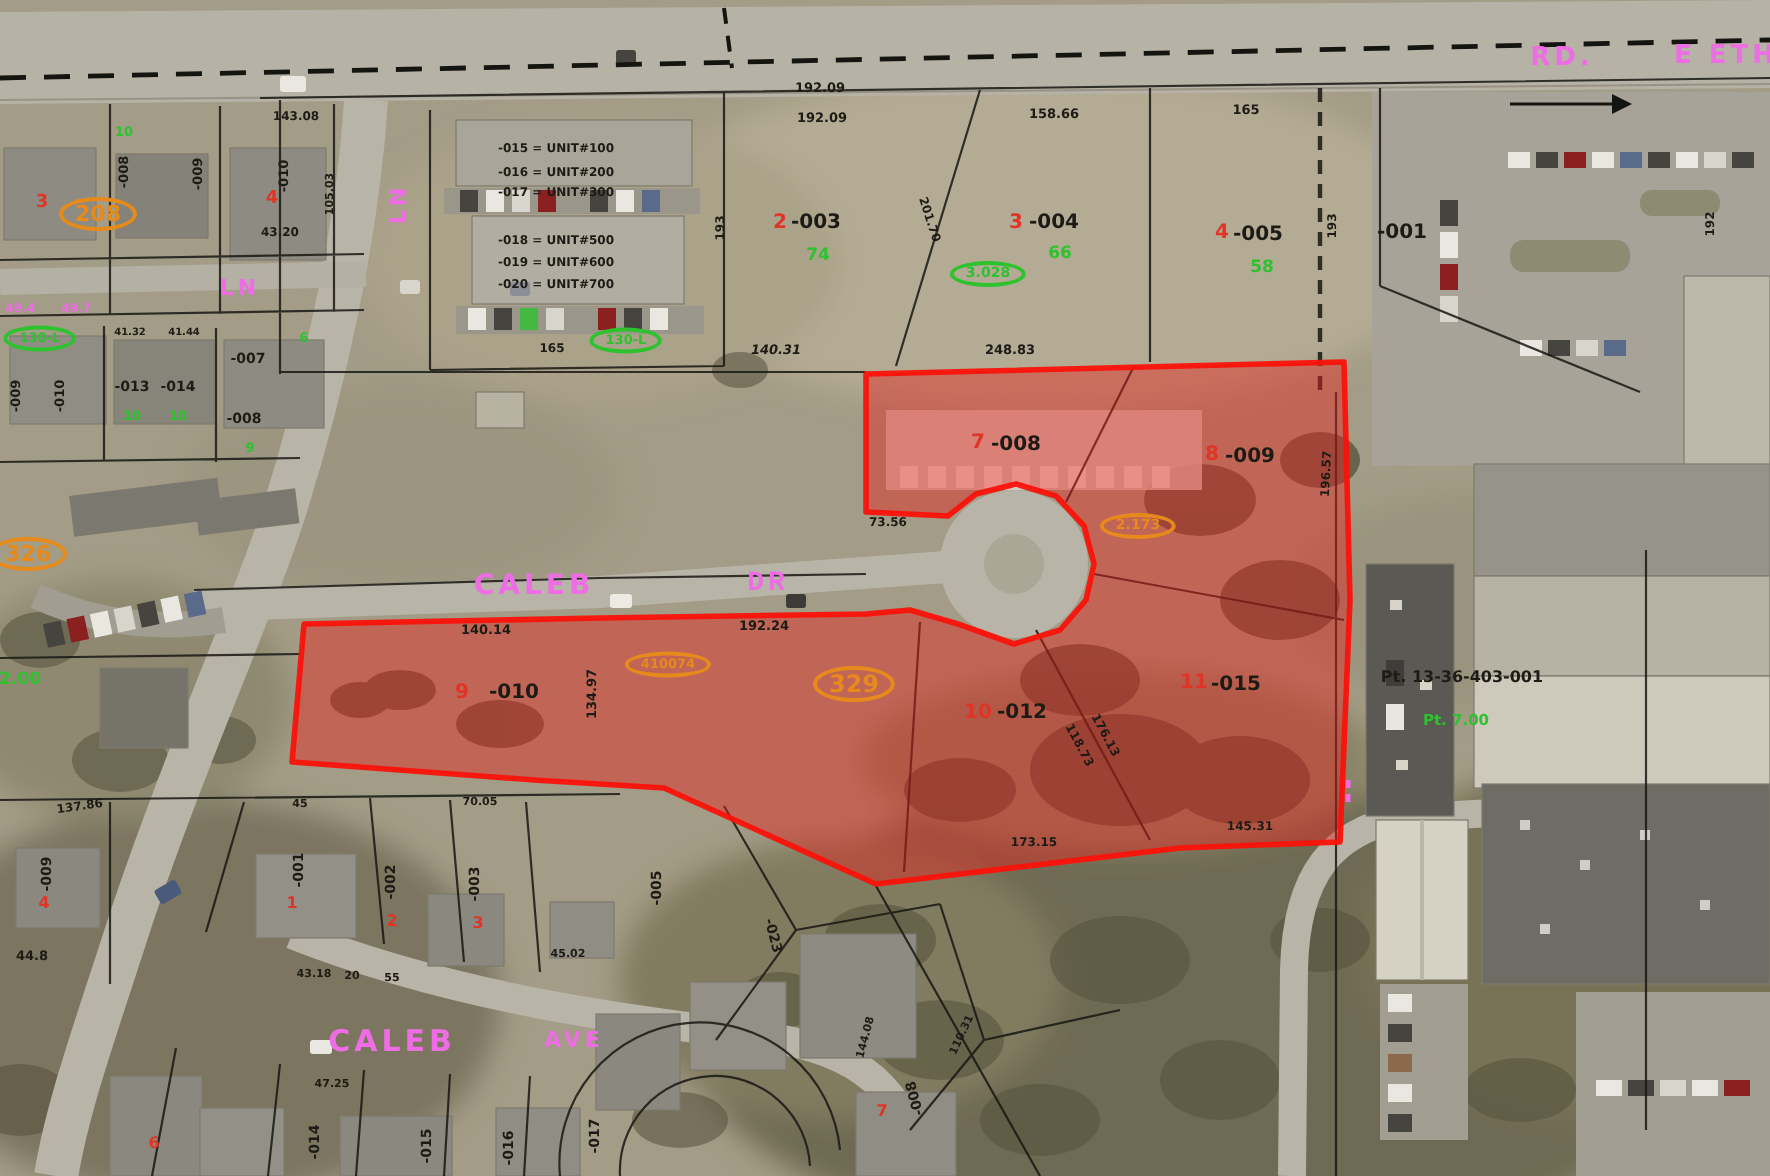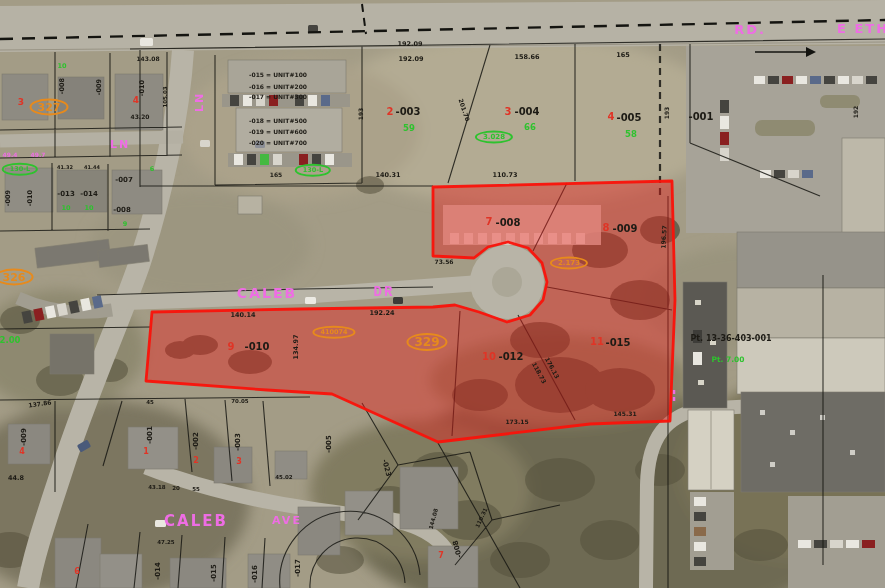--- a/index.html
+++ b/index.html
@@ -287,21 +287,21 @@
       <polygon points="660,44 885,39 885,200 660,196" fill="rgba(0,0,0,0)"></polygon>
       <polygon points="668,196 885,205 885,588 668,588" fill="rgba(0,0,0,0)"></polygon>
     </g>
   </svg>
 
   <div id="labels">
       <div class="map-label c-magenta street" style="left: 267px; top: 293px; font-size: 14px; transform: translate(-50%, -50%); text-align: right;">CALEB</div>
       <div class="map-label c-magenta street" style="left: 384px; top: 292px; font-size: 14px; transform: translate(-50%, -50%); font-family: Liberation Mono, monospace;">DR</div>
       <div class="map-label c-magenta street" style="left: 196px; top: 521px; font-size: 15px; transform: translate(-50%, -50%);">CALEB</div>
       <div class="map-label c-magenta street" style="left: 287px; top: 520px; font-size: 11px; transform: translate(-50%, -50%);">AVE</div>
-      <div class="map-label c-magenta street" style="left: 750px; top: 29px; font-size: 13px; transform: translate(-50%, -50%);">RD.</div>
+      <div class="map-label c-magenta street" style="left: 781px; top: 29px; font-size: 13px; transform: translate(-50%, -50%);">RD.</div>
       <div class="map-label c-magenta street" style="left: 863px; top: 28px; font-size: 13px; transform: translate(-50%, -50%);">E ETH</div>
       <div class="map-label c-magenta street" style="left: 120px; top: 144px; font-size: 11px; transform: translate(-50%, -50%);">LN</div>
       <div class="map-label c-magenta street" style="left: 199px; top: 102px; font-size: 11px; transform: translate(-50%, -50%) rotate(-90deg);">LN</div>
       <div class="map-label c-black" style="left: 408px; top: 112px; font-size: 10px; transform: translate(-50%, -50%);">-003</div>
       <div class="map-label c-black" style="left: 527px; top: 112px; font-size: 10px; transform: translate(-50%, -50%);">-004</div>
       <div class="map-label c-black" style="left: 629px; top: 118px; font-size: 10px; transform: translate(-50%, -50%);">-005</div>
       <div class="map-label c-black" style="left: 701px; top: 117px; font-size: 10px; transform: translate(-50%, -50%);">-001</div>
       <div class="map-label c-black" style="left: 508px; top: 223px; font-size: 10px; transform: translate(-50%, -50%);">-008</div>
       <div class="map-label c-black" style="left: 625px; top: 229px; font-size: 10px; transform: translate(-50%, -50%);">-009</div>
       <div class="map-label c-black" style="left: 257px; top: 347px; font-size: 10px; transform: translate(-50%, -50%);">-010</div>
@@ -337,50 +337,50 @@
       <div class="map-label c-red" style="left: 489px; top: 357px; font-size: 10px; transform: translate(-50%, -50%);">10</div>
       <div class="map-label c-red" style="left: 597px; top: 342px; font-size: 10px; transform: translate(-50%, -50%);">11</div>
       <div class="map-label c-red" style="left: 21px; top: 102px; font-size: 9px; transform: translate(-50%, -50%);">3</div>
       <div class="map-label c-red" style="left: 136px; top: 100px; font-size: 9px; transform: translate(-50%, -50%);">4</div>
       <div class="map-label c-red" style="left: 146px; top: 452px; font-size: 8px; transform: translate(-50%, -50%);">1</div>
       <div class="map-label c-red" style="left: 22px; top: 452px; font-size: 8px; transform: translate(-50%, -50%);">4</div>
       <div class="map-label c-red" style="left: 196px; top: 461px; font-size: 8px; transform: translate(-50%, -50%);">2</div>
       <div class="map-label c-red" style="left: 239px; top: 462px; font-size: 8px; transform: translate(-50%, -50%);">3</div>
       <div class="map-label c-red" style="left: 77px; top: 572px; font-size: 8px; transform: translate(-50%, -50%);">6</div>
       <div class="map-label c-red" style="left: 441px; top: 556px; font-size: 8px; transform: translate(-50%, -50%);">7</div>
-      <div class="map-label c-green" style="left: 409px; top: 128px; font-size: 8.5px; transform: translate(-50%, -50%);">59</div>
+      <div class="map-label c-green" style="left: 409px; top: 128px; font-size: 8.5px; transform: translate(-50%, -50%);">74</div>
       <div class="map-label c-green" style="left: 530px; top: 127px; font-size: 8.5px; transform: translate(-50%, -50%);">66</div>
       <div class="map-label c-green" style="left: 631px; top: 134px; font-size: 8.5px; transform: translate(-50%, -50%);">58</div>
       <div class="map-label c-green" style="left: 10px; top: 340px; font-size: 8.5px; transform: translate(-50%, -50%);">2.00</div>
       <div class="map-label c-green" style="left: 62px; top: 66px; font-size: 6.5px; transform: translate(-50%, -50%);">10</div>
       <div class="map-label c-green" style="left: 66px; top: 208px; font-size: 6.5px; transform: translate(-50%, -50%);">10</div>
       <div class="map-label c-green" style="left: 89px; top: 208px; font-size: 6.5px; transform: translate(-50%, -50%);">10</div>
       <div class="map-label c-green" style="left: 125px; top: 224px; font-size: 6.5px; transform: translate(-50%, -50%);">9</div>
       <div class="map-label c-green" style="left: 152px; top: 169px; font-size: 6.5px; transform: translate(-50%, -50%);">6</div>
       <div class="map-label c-green" style="left: 728px; top: 360px; font-size: 7.5px; transform: translate(-50%, -50%);">Pt. 7.00</div>
-      <div class="map-label c-orange oval oval-orange" style="left: 49px; top: 107px; font-size: 11px; transform: translate(-50%, -50%);">327</div>
+      <div class="map-label c-orange oval oval-orange" style="left: 49px; top: 107px; font-size: 11px; transform: translate(-50%, -50%);">208</div>
       <div class="map-label c-orange oval oval-orange" style="left: 14px; top: 277px; font-size: 11px; transform: translate(-50%, -50%);">326</div>
       <div class="map-label c-orange oval oval-orange" style="left: 427px; top: 342px; font-size: 12px; transform: translate(-50%, -50%);">329</div>
       <div class="map-label c-orange oval oval-orange" style="left: 334px; top: 332px; font-size: 6.5px; transform: translate(-50%, -50%);">410074</div>
       <div class="map-label c-orange oval oval-orange" style="left: 569px; top: 263px; font-size: 7px; transform: translate(-50%, -50%);">2.173</div>
       <div class="map-label c-green oval oval-green" style="left: 494px; top: 137px; font-size: 7px; transform: translate(-50%, -50%);">3.028</div>
       <div class="map-label c-green oval oval-green" style="left: 20px; top: 169px; font-size: 6.5px; transform: translate(-50%, -50%);">130-L</div>
       <div class="map-label c-green oval oval-green" style="left: 313px; top: 170px; font-size: 6.5px; transform: translate(-50%, -50%);">130-L</div>
       <div class="map-label c-black" style="left: 278px; top: 75px; font-size: 6px; transform: translate(-50%, -50%);">-015 = UNIT#100</div>
       <div class="map-label c-black" style="left: 278px; top: 87px; font-size: 6px; transform: translate(-50%, -50%);">-016 = UNIT#200</div>
       <div class="map-label c-black" style="left: 278px; top: 97px; font-size: 6px; transform: translate(-50%, -50%);">-017 = UNIT#300</div>
       <div class="map-label c-black" style="left: 278px; top: 121px; font-size: 6px; transform: translate(-50%, -50%);">-018 = UNIT#500</div>
       <div class="map-label c-black" style="left: 278px; top: 132px; font-size: 6px; transform: translate(-50%, -50%);">-019 = UNIT#600</div>
       <div class="map-label c-black" style="left: 278px; top: 143px; font-size: 6px; transform: translate(-50%, -50%);">-020 = UNIT#700</div>
       <div class="map-label c-black" style="left: 410px; top: 44px; font-size: 6.5px; transform: translate(-50%, -50%);">192.09</div>
       <div class="map-label c-black" style="left: 411px; top: 59px; font-size: 6.5px; transform: translate(-50%, -50%);">192.09</div>
       <div class="map-label c-black" style="left: 527px; top: 57px; font-size: 6.5px; transform: translate(-50%, -50%);">158.66</div>
       <div class="map-label c-black" style="left: 623px; top: 55px; font-size: 6.5px; transform: translate(-50%, -50%);">165</div>
-      <div class="map-label c-black" style="left: 388px; top: 175px; font-size: 6.5px; transform: translate(-50%, -50%);">140.31</div>
-      <div class="map-label c-black" style="left: 505px; top: 175px; font-size: 6.5px; transform: translate(-50%, -50%);">110.73</div>
+      <div class="map-label c-black" style="left: 388px; top: 175px; font-size: 6.5px; transform: translate(-50%, -50%); font-style: italic;">140.31</div>
+      <div class="map-label c-black" style="left: 505px; top: 175px; font-size: 6.5px; transform: translate(-50%, -50%);">248.83</div>
       <div class="map-label c-black" style="left: 243px; top: 315px; font-size: 6.5px; transform: translate(-50%, -50%);">140.14</div>
       <div class="map-label c-black" style="left: 382px; top: 313px; font-size: 6.5px; transform: translate(-50%, -50%);">192.24</div>
       <div class="map-label c-black" style="left: 444px; top: 262px; font-size: 6px; transform: translate(-50%, -50%);">73.56</div>
       <div class="map-label c-black" style="left: 276px; top: 175px; font-size: 6px; transform: translate(-50%, -50%);">165</div>
       <div class="map-label c-black" style="left: 148px; top: 59px; font-size: 6px; transform: translate(-50%, -50%);">143.08</div>
       <div class="map-label c-black" style="left: 140px; top: 117px; font-size: 6px; transform: translate(-50%, -50%);">43.20</div>
       <div class="map-label c-black" style="left: 464px; top: 110px; font-size: 6px; transform: translate(-50%, -50%) rotate(72deg);">201.70</div>
       <div class="map-label c-black" style="left: 361px; top: 114px; font-size: 6px; transform: translate(-50%, -50%) rotate(-90deg);">193</div>
       <div class="map-label c-black" style="left: 667px; top: 113px; font-size: 6px; transform: translate(-50%, -50%) rotate(-90deg);">193</div>
       <div class="map-label c-black" style="left: 856px; top: 112px; font-size: 6px; transform: translate(-50%, -50%) rotate(-90deg);">192</div>

